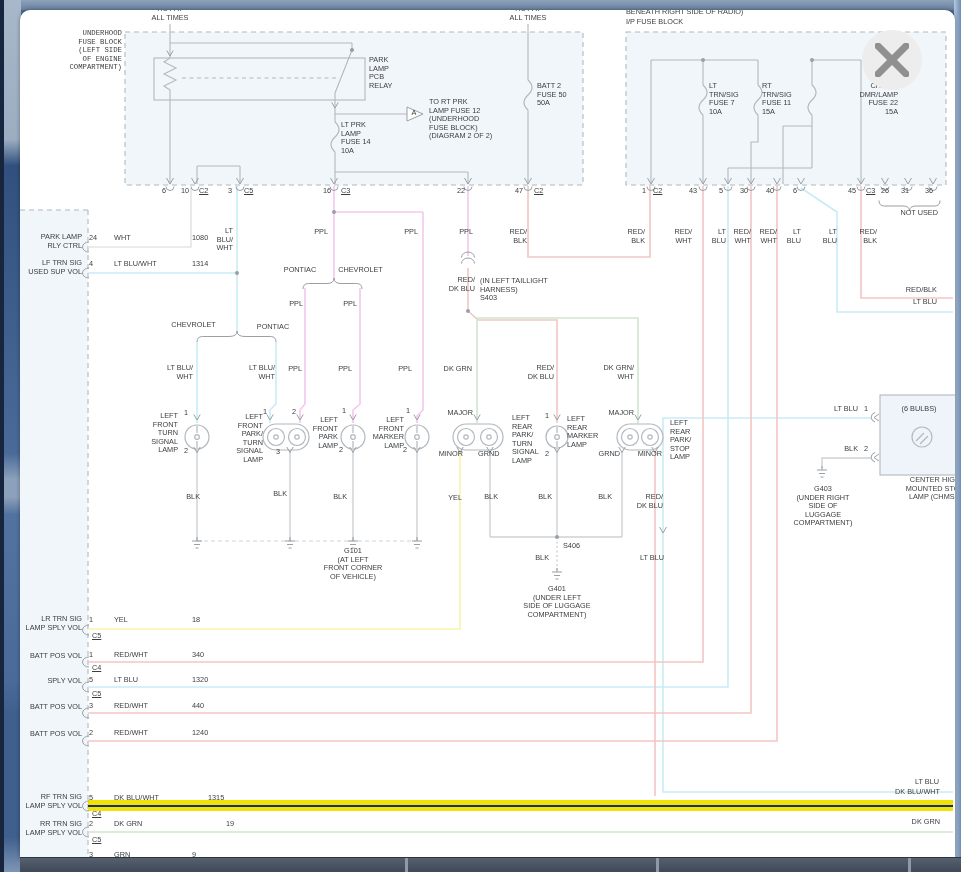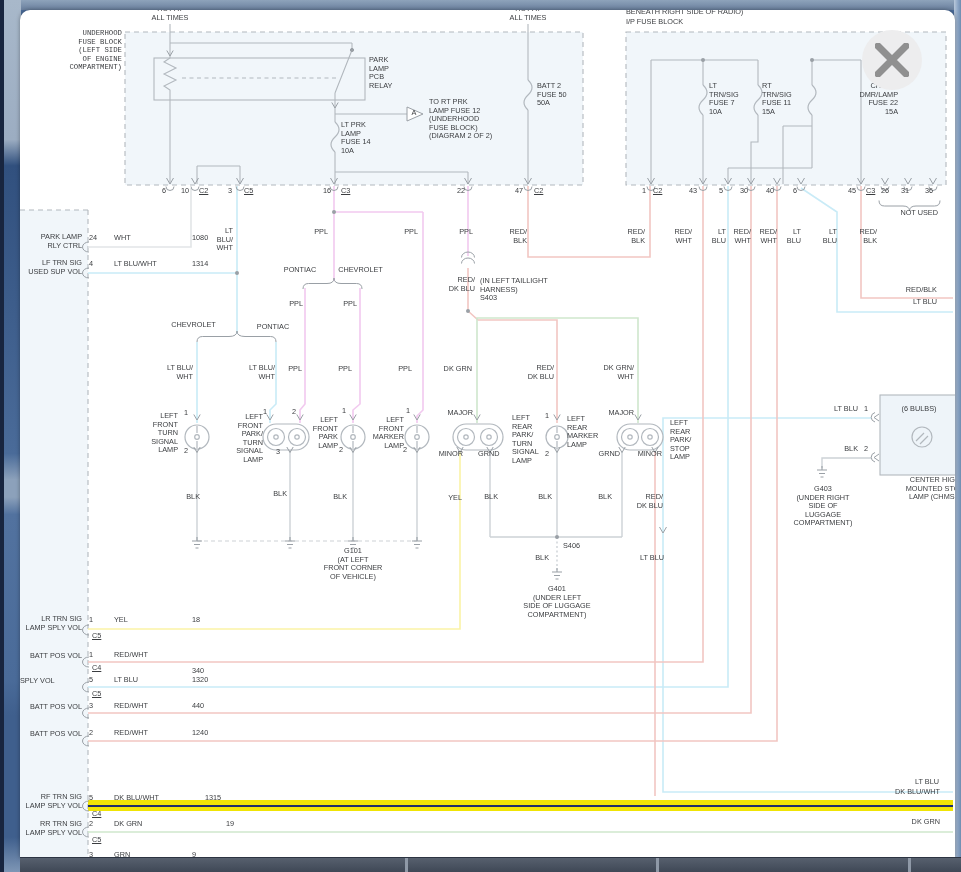--- a/index.html
+++ b/index.html
@@ -284,54 +284,54 @@
         <div class="lbl" style="left: 901px; top: 187px; width: 16px; text-align: left;">31</div>
         <div class="lbl" style="left: 925px; top: 187px; width: 16px; text-align: left;">36</div>
         <div class="lbl" style="left: 880px; top: 209px; width: 58px; text-align: right;">NOT USED</div>
         <div class="lbl" style="left: 20px; top: 233px; width: 62px; text-align: right;">PARK LAMP
 RLY CTRL</div>
         <div class="lbl" style="left: 20px; top: 259px; width: 62px; text-align: right;">LF TRN SIG
 USED SUP VOL</div>
         <div class="lbl" style="left: 20px; top: 615px; width: 62px; text-align: right;">LR TRN SIG
 LAMP SPLY VOL</div>
         <div class="lbl" style="left: 20px; top: 652px; width: 62px; text-align: right;">BATT POS VOL</div>
-        <div class="lbl" style="left: 20px; top: 677px; width: 62px; text-align: left;">SPLY VOL</div>
+        <div class="lbl" style="left: 20px; top: 677px; width: 62px; text-align: right;">SPLY VOL</div>
         <div class="lbl" style="left: 20px; top: 703px; width: 62px; text-align: right;">BATT POS VOL</div>
         <div class="lbl" style="left: 20px; top: 730px; width: 62px; text-align: right;">BATT POS VOL</div>
         <div class="lbl" style="left: 20px; top: 793px; width: 62px; text-align: right;">RF TRN SIG
 LAMP SPLY VOL</div>
         <div class="lbl" style="left: 20px; top: 820px; width: 62px; text-align: right;">RR TRN SIG
 LAMP SPLY VOL</div>
         <div class="lbl" style="left: 89px; top: 234px; width: 14px; text-align: left;">24</div>
         <div class="lbl" style="left: 114px; top: 234px; width: 72px; text-align: left;">WHT</div>
         <div class="lbl" style="left: 192px; top: 234px; width: 42px; text-align: left;">1080</div>
         <div class="lbl" style="left: 89px; top: 260px; width: 14px; text-align: left;">4</div>
         <div class="lbl" style="left: 114px; top: 260px; width: 72px; text-align: left;">LT BLU/WHT</div>
         <div class="lbl" style="left: 192px; top: 260px; width: 42px; text-align: left;">1314</div>
         <div class="lbl" style="left: 89px; top: 616px; width: 14px; text-align: left;">1</div>
         <div class="lbl" style="left: 114px; top: 616px; width: 72px; text-align: left;">YEL</div>
         <div class="lbl" style="left: 192px; top: 616px; width: 42px; text-align: left;">18</div>
         <div class="lbl u" style="left: 92px; top: 632px; width: 16px; text-align: left;">C5</div>
         <div class="lbl" style="left: 89px; top: 651px; width: 14px; text-align: left;">1</div>
         <div class="lbl" style="left: 114px; top: 651px; width: 72px; text-align: left;">RED/WHT</div>
-        <div class="lbl" style="left: 192px; top: 651px; width: 42px; text-align: left; margin-top: 16px;">340</div>
+        <div class="lbl" style="left: 192px; top: 651px; width: 42px; text-align: left;">340</div>
         <div class="lbl u" style="left: 92px; top: 664px; width: 16px; text-align: left;">C4</div>
         <div class="lbl" style="left: 89px; top: 676px; width: 14px; text-align: left;">5</div>
         <div class="lbl" style="left: 114px; top: 676px; width: 72px; text-align: left;">LT BLU</div>
         <div class="lbl" style="left: 192px; top: 676px; width: 42px; text-align: left;">1320</div>
         <div class="lbl u" style="left: 92px; top: 690px; width: 16px; text-align: left;">C5</div>
         <div class="lbl" style="left: 89px; top: 702px; width: 14px; text-align: left;">3</div>
         <div class="lbl" style="left: 114px; top: 702px; width: 72px; text-align: left;">RED/WHT</div>
         <div class="lbl" style="left: 192px; top: 702px; width: 42px; text-align: left;">440</div>
         <div class="lbl" style="left: 89px; top: 729px; width: 14px; text-align: left;">2</div>
         <div class="lbl" style="left: 114px; top: 729px; width: 72px; text-align: left;">RED/WHT</div>
         <div class="lbl" style="left: 192px; top: 729px; width: 42px; text-align: left;">1240</div>
         <div class="lbl" style="left: 89px; top: 794px; width: 14px; text-align: left;">5</div>
         <div class="lbl" style="left: 114px; top: 794px; width: 72px; text-align: left;">DK BLU/WHT</div>
-        <div class="lbl" style="left: 192px; top: 794px; width: 42px; text-align: center;">1315</div>
+        <div class="lbl" style="left: 208px; top: 794px; width: 42px; text-align: left;">1315</div>
         <div class="lbl u" style="left: 92px; top: 810px; width: 16px; text-align: left;">C4</div>
         <div class="lbl" style="left: 89px; top: 820px; width: 14px; text-align: left;">2</div>
         <div class="lbl" style="left: 114px; top: 820px; width: 72px; text-align: left;">DK GRN</div>
         <div class="lbl" style="left: 192px; top: 820px; width: 42px; text-align: right;">19</div>
         <div class="lbl u" style="left: 92px; top: 836px; width: 16px; text-align: left;">C5</div>
         <div class="lbl" style="left: 89px; top: 851px; width: 14px; text-align: left;">3</div>
         <div class="lbl" style="left: 114px; top: 851px; width: 72px; text-align: left;">GRN</div>
         <div class="lbl" style="left: 192px; top: 851px; width: 42px; text-align: left;">9</div>
         <div class="lbl" style="left: 205px; top: 227px; width: 28px; text-align: right;">LT
 BLU/

